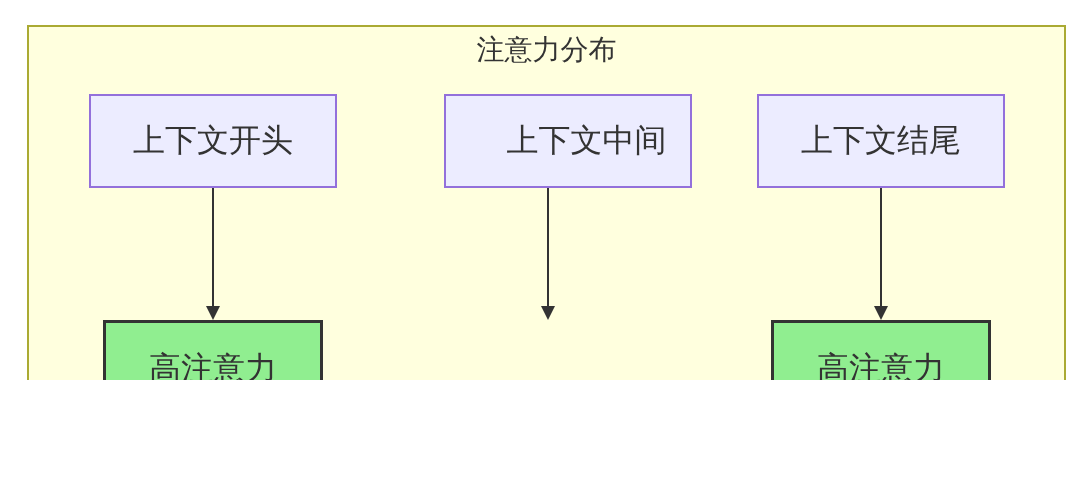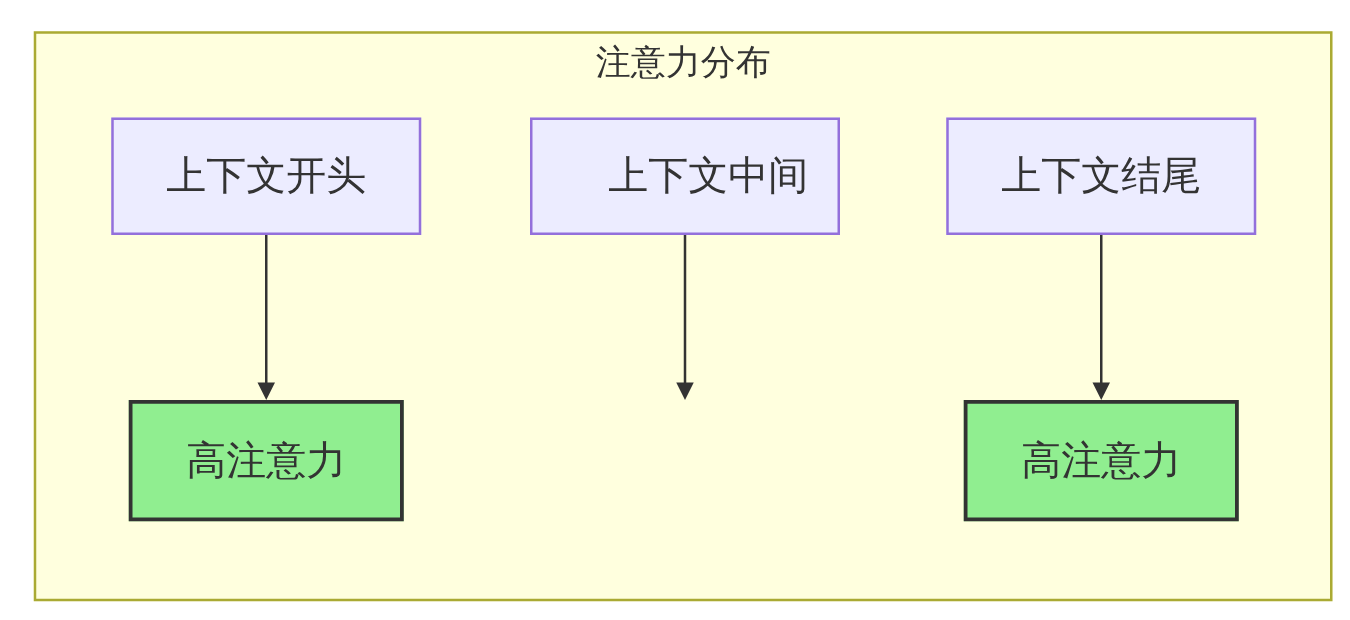--- a/index.html
+++ b/index.html
@@ -1,19 +1,19 @@
 <!DOCTYPE html>
 <html><head>
 <meta charset="utf-8">
 <style>
   html, body { margin: 0; padding: 0; background: #ffffff; }
   .stage {
     position: relative;
     width: 1080px;
-    height: 496px;
+    height: 380px;
     background: #ffffff;
     font-family: "Liberation Sans", "DejaVu Sans", sans-serif;
     color: #333333;
     overflow: hidden;
   }
   .subgraph {
     position: absolute;
     left: 27px; top: 25px;
     width: 1039px; height: 456px;
     box-sizing: border-box;
@@ -47,21 +47,21 @@
   }
   .node.target {
     top: 320px;
     width: 220px; height: 97px;
     border: 3px solid #333333;
   }
   .node.target.high { background: #90ee90; }
   .node.target.low  { background: #fa9090; }
 
   .src-0 { left: 89px; }
-  .src-1 { left: 424px; padding-left: 37px; }
+  .src-1 { left: 444px; padding-left: 37px; }
   .src-2 { left: 757px; }
   .tgt-0 { left: 103px; }
   .tgt-1 { left: 438px; }
   .tgt-2 { left: 771px; }
 
   .arrow {
     position: absolute;
     top: 188px;
     width: 20px; height: 132px;
   }

